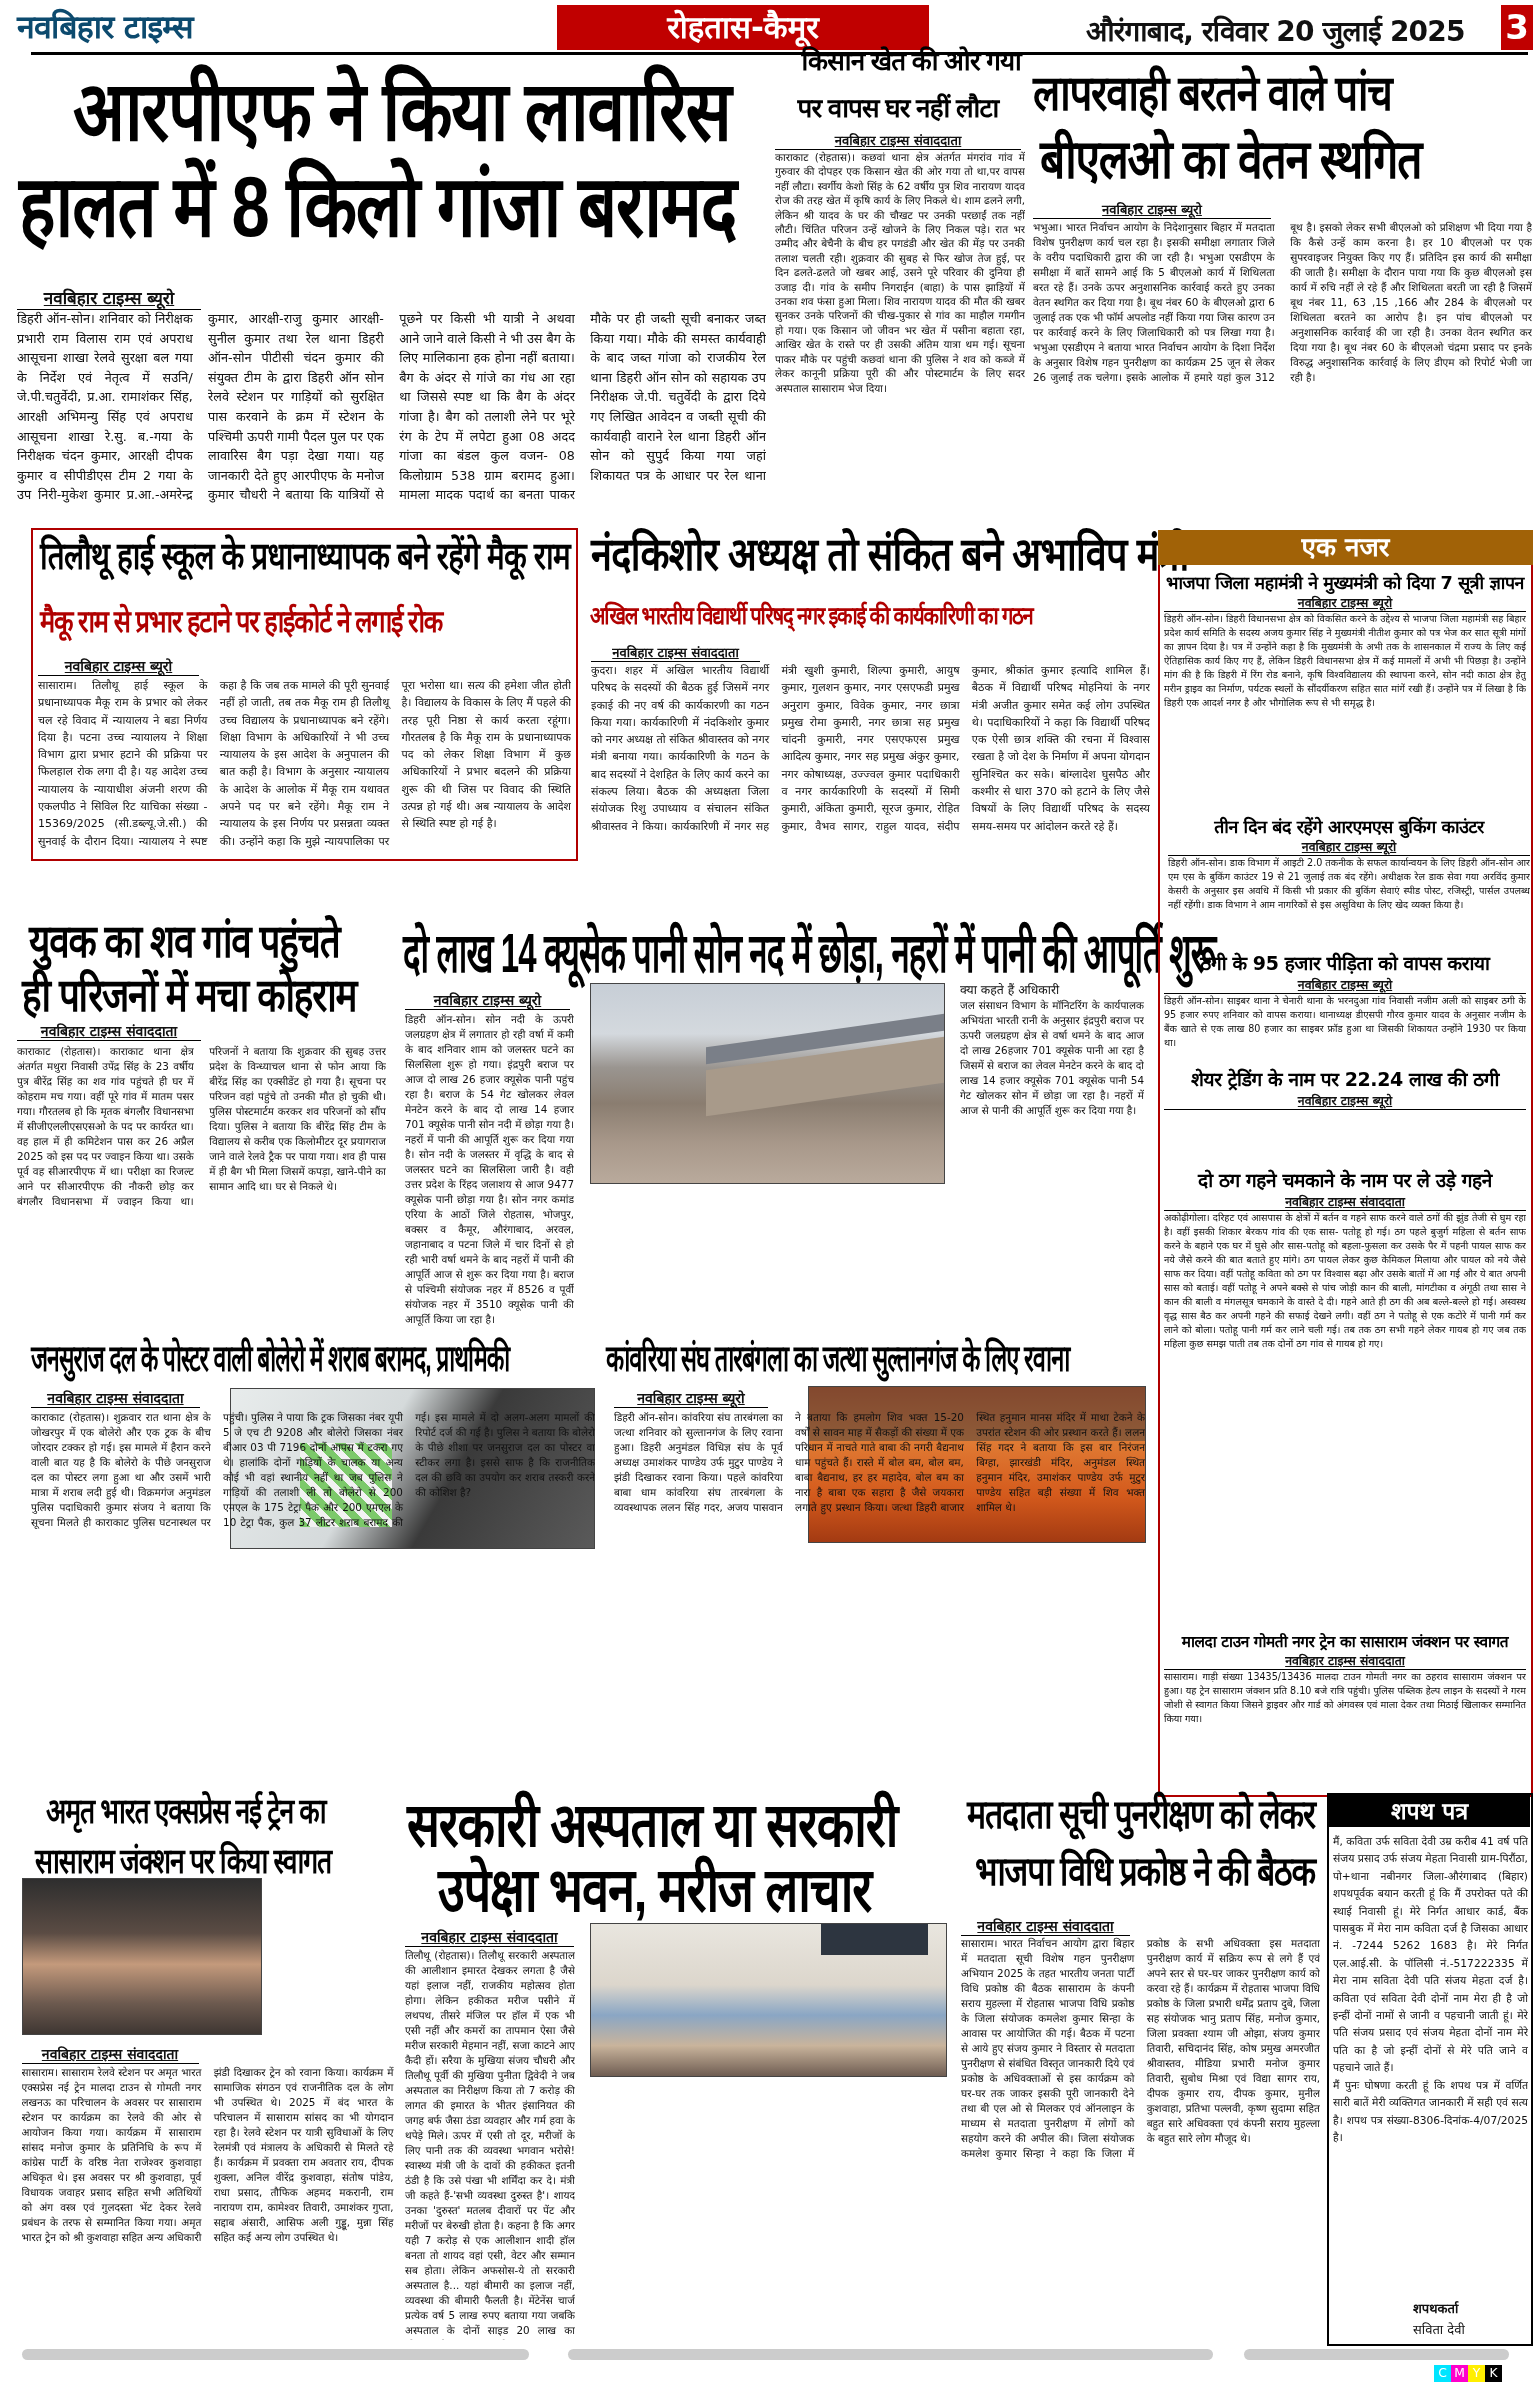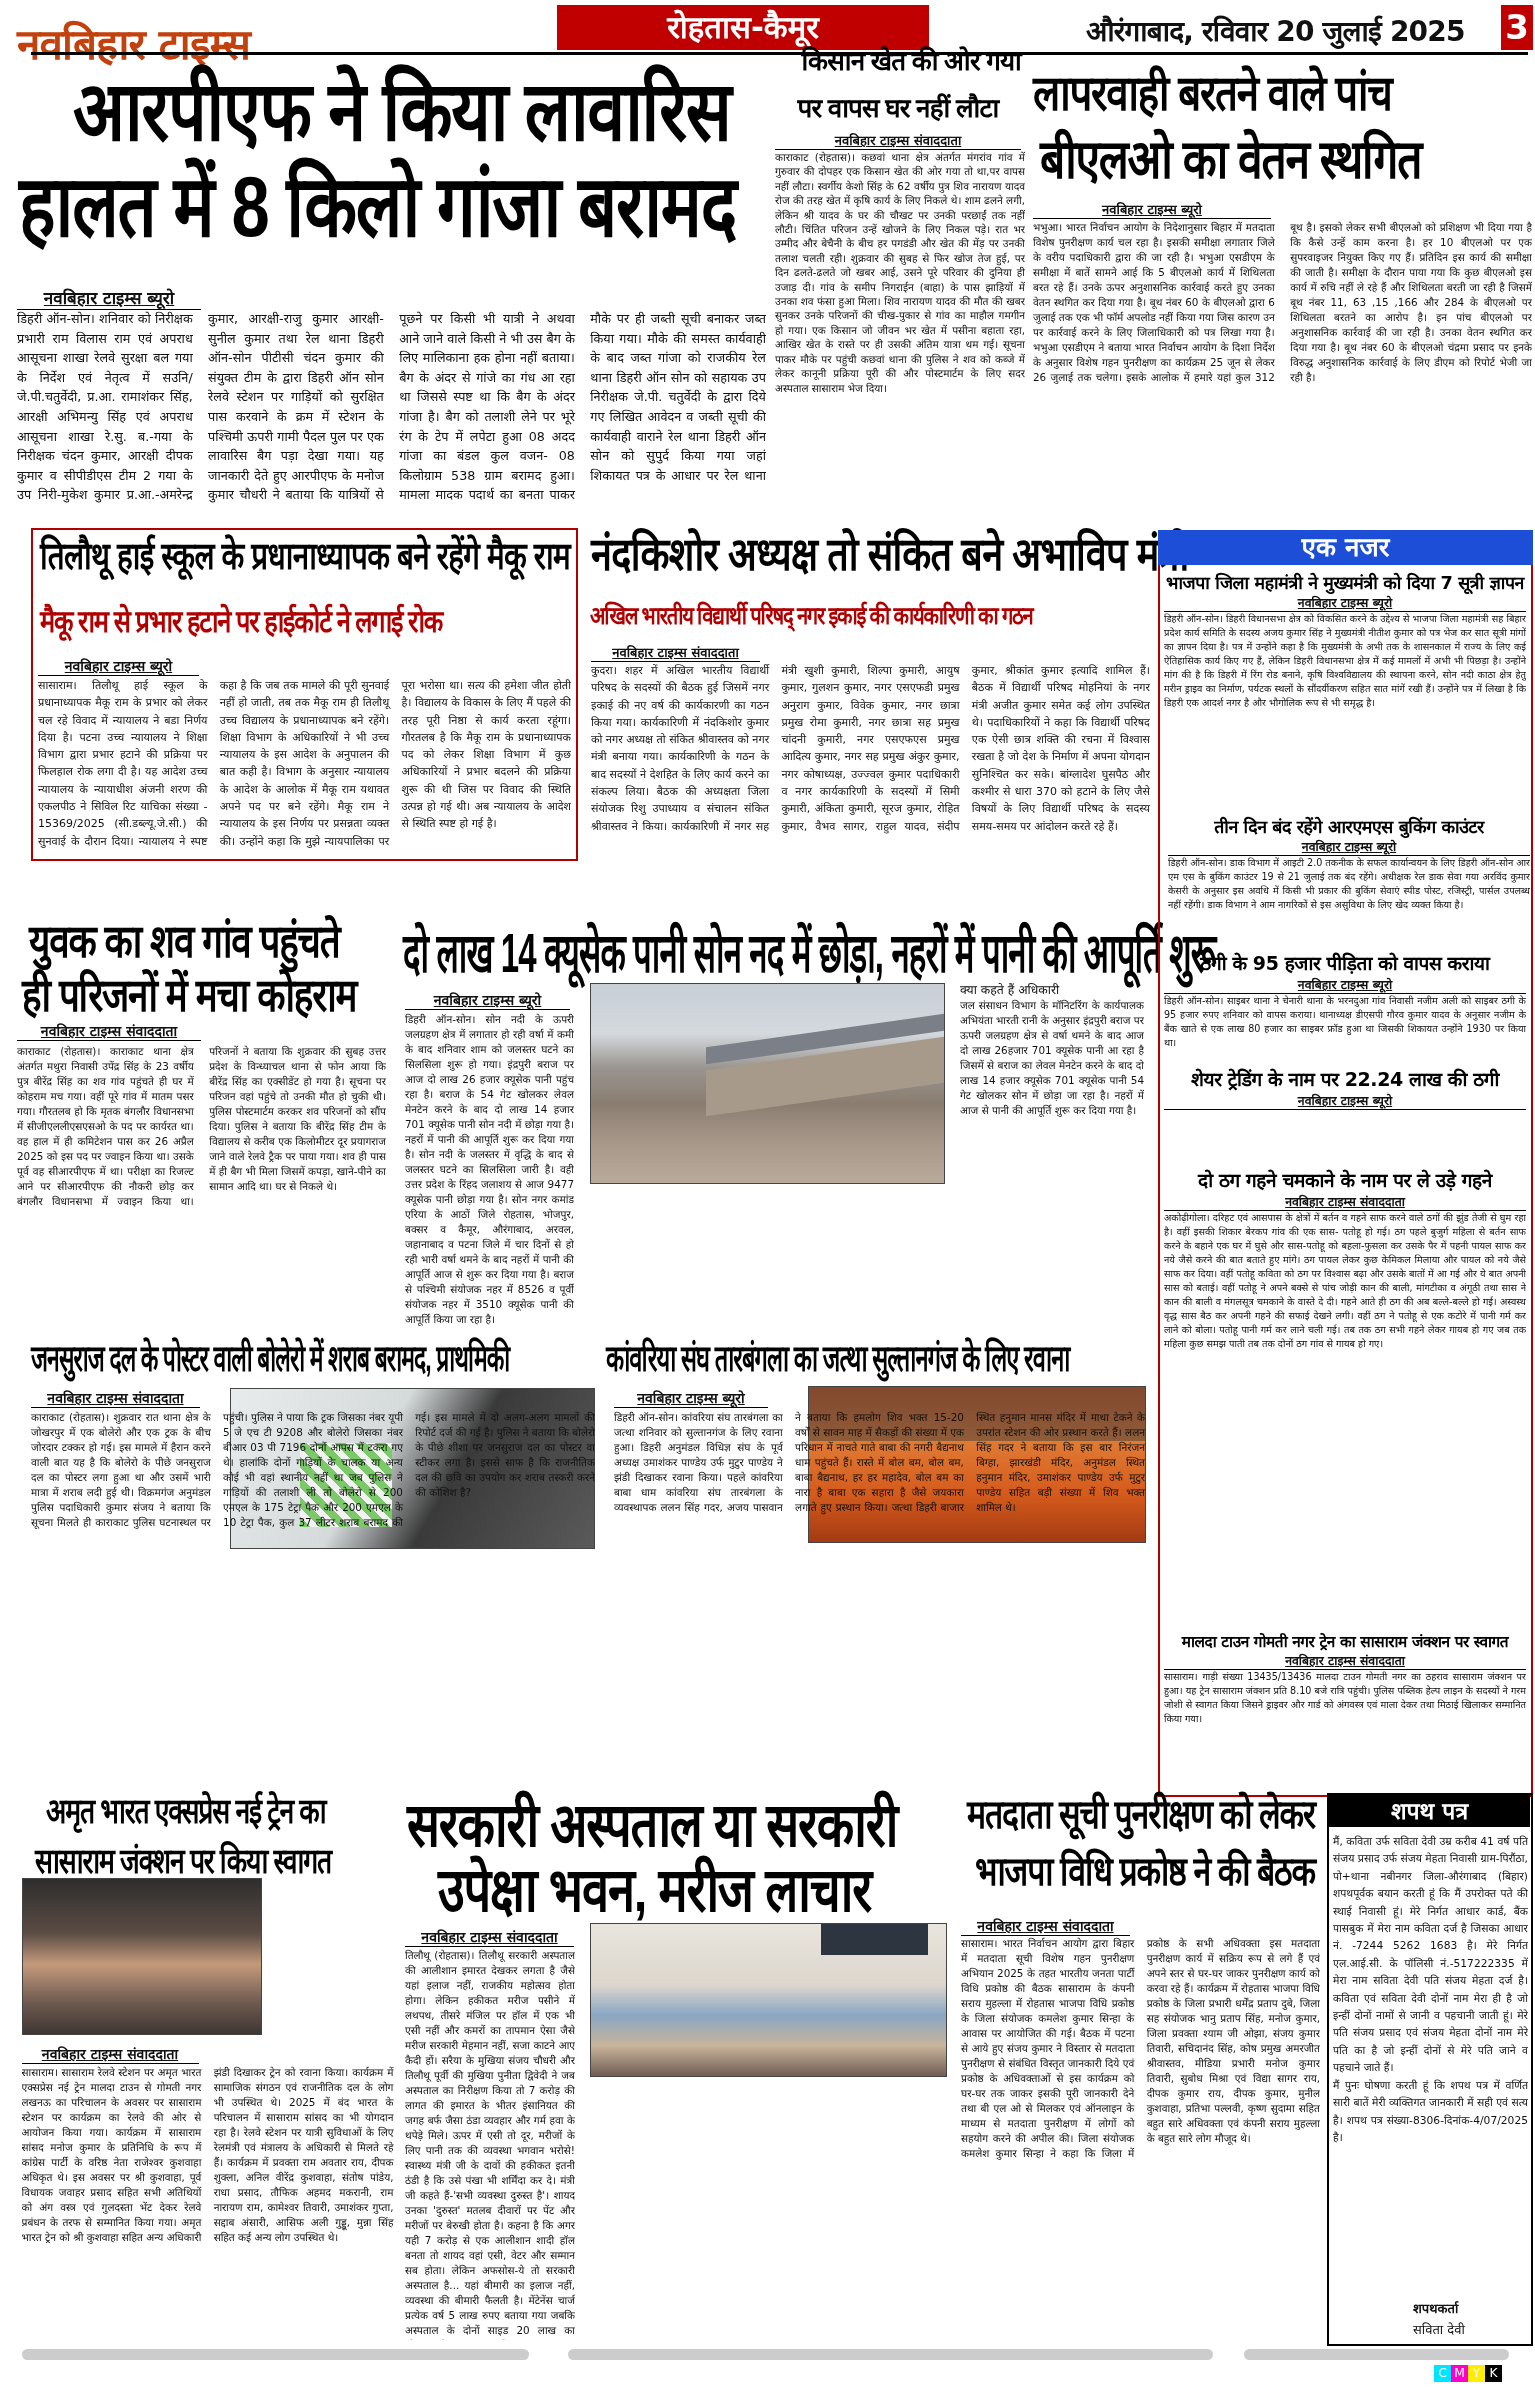--- a/index.html
+++ b/index.html
@@ -1,35 +1,35 @@
 <!DOCTYPE html>
 <html style="font-size:12.3px"><head>
 <meta charset="utf-8">
 <style>
 *{box-sizing:border-box;margin:0;padding:0}
 html,body{width:1535px;height:2401px;background:#fff;overflow:hidden}
 body{position:relative;font-family:"DejaVu Sans","Liberation Sans",sans-serif;color:#111}
 .abs{position:absolute}
-.masthead-name{left:17px;top:14px;font-size:42px;font-weight:bold;color:#c2410c;letter-spacing:-0.8px}
+.masthead-name{left:17px;top:4px;font-size:32px;font-weight:bold;color:#0c4a6e;letter-spacing:-0.8px}
 .section-box{left:557px;top:4.6px;width:372px;height:45px;background:#c00000;color:#fff;font-size:31px;font-weight:bold;text-align:center;line-height:45px}
 .dateline{left:1086px;top:10.7px;font-size:28px;font-weight:bold;color:#111;letter-spacing:-0.8px}
 .pagenum{left:1501px;top:4.6px;width:32px;height:45px;background:#c00000;color:#fff;font-size:34px;font-weight:bold;text-align:center;line-height:45px}
 .rule-top{left:31px;top:52px;width:1497px;height:3.1px;background:#000}
 .hl{font-family:"Liberation Sans","DejaVu Sans",sans-serif;font-weight:bold;color:#000;line-height:1.05;letter-spacing:-1.5px;transform-origin:left top}
 .byline{font-size:17px;font-weight:bold;text-decoration:underline;text-align:center;color:#111}
 .bytxt{font-size:12.7px;line-height:19.6px;text-align:justify;color:#111;overflow:hidden;font-family:"DejaVu Sans",sans-serif}
 .bytxt b{font-weight:normal}
 .cols3{column-count:3;column-gap:17px}
 .cols4{column-count:4;column-gap:15.4px}
 .cols2{column-count:2;column-gap:15.4px}
 .redbox{border:2.3px solid #b00000}
 .redhl{color:#b00000}
 .photo{overflow:hidden;border:0.8px solid #444}
 .ekbox{left:1158px;top:530px;width:375px;height:1267px;border:2.3px solid #b00000;border-top:none}
-.ekhead{left:1158px;top:530px;width:375px;height:35px;background:#1d4ed8;color:#fff;font-size:26px;font-weight:bold;text-align:center;line-height:35px}
+.ekhead{left:1158px;top:530px;width:375px;height:35px;background:#a16207;color:#fff;font-size:26px;font-weight:bold;text-align:center;line-height:35px}
 .ekhl{font-size:17.7px;font-weight:bold;text-align:center;letter-spacing:-0.4px;color:#000;white-space:nowrap;overflow:hidden}
 .shbox{left:1327px;top:1793px;width:206px;height:553px;border:2.3px solid #000}
 .shhead{left:1329px;top:1795px;width:201px;height:32px;background:#000;color:#fff;font-size:23px;font-weight:bold;text-align:center;line-height:32px}
 .cmyk span{display:inline-block;width:17px;height:17px;color:#fff;font-size:12.3px;text-align:center;line-height:17px}
 .regbar{height:10.7px;background:#ccc;border-radius:5.4px}
 </style>
 </head>
 <body>
 
 <div class="abs masthead-name">नवबिहार टाइम्स</div>

